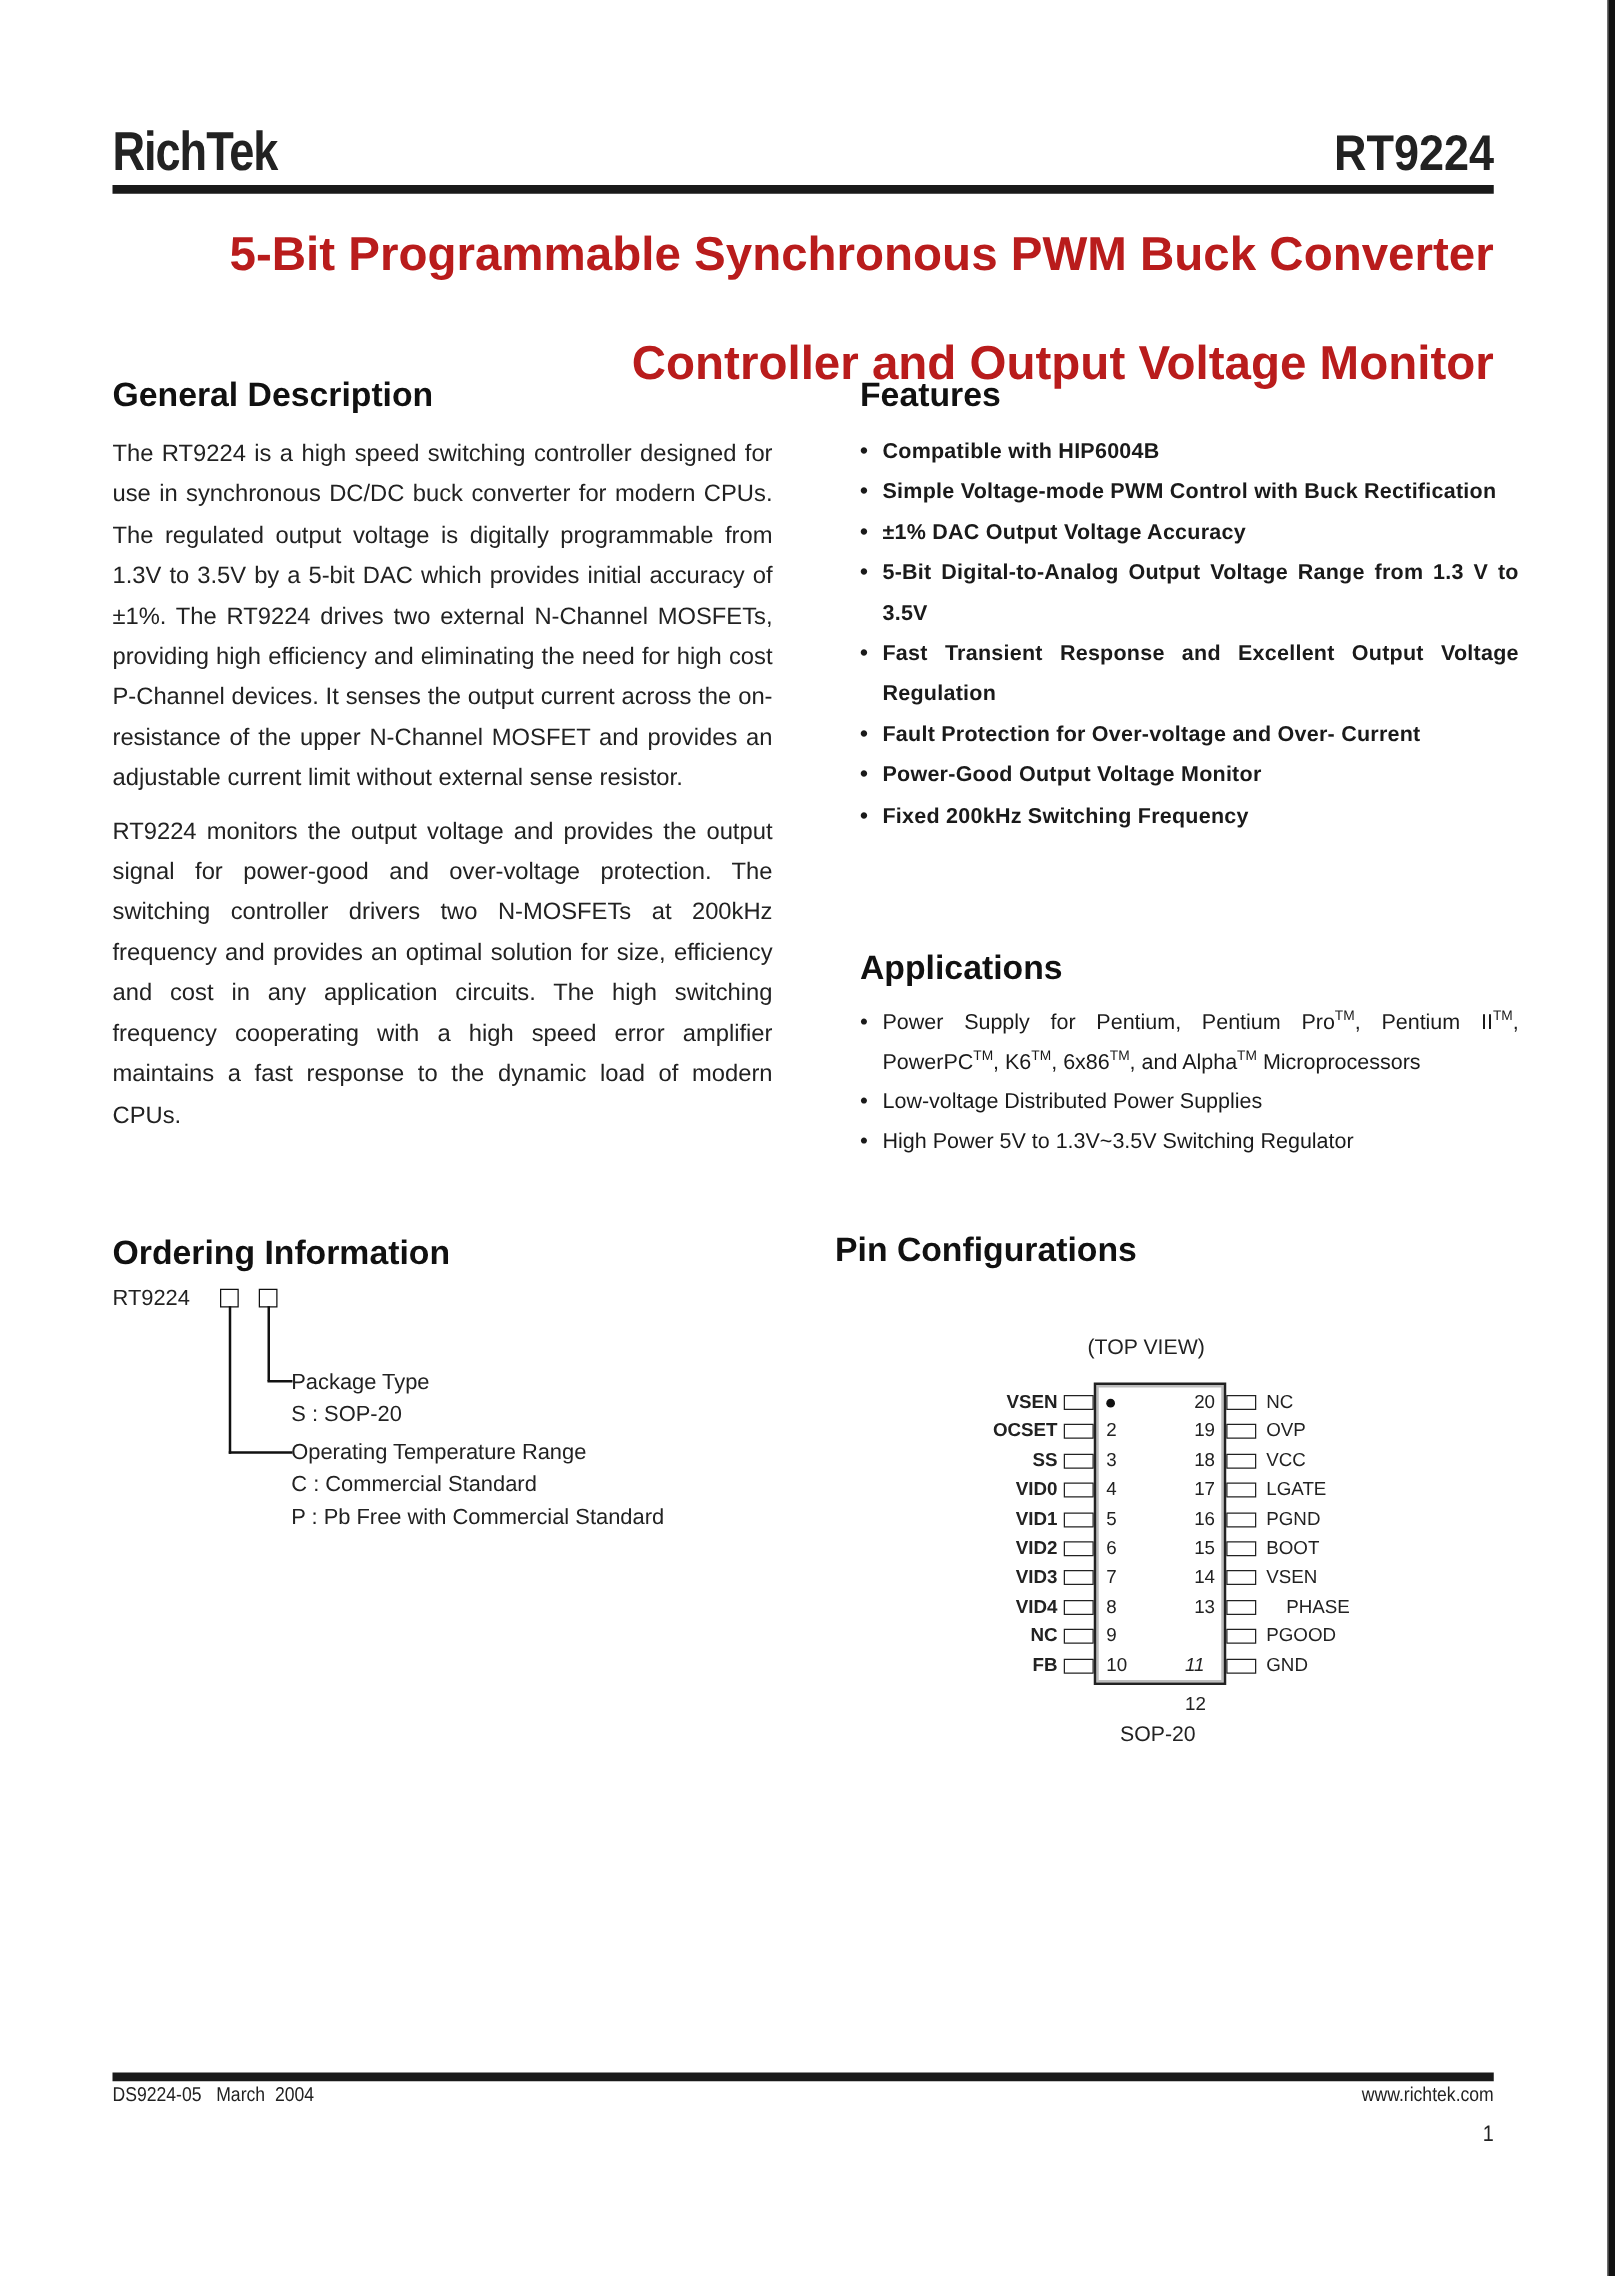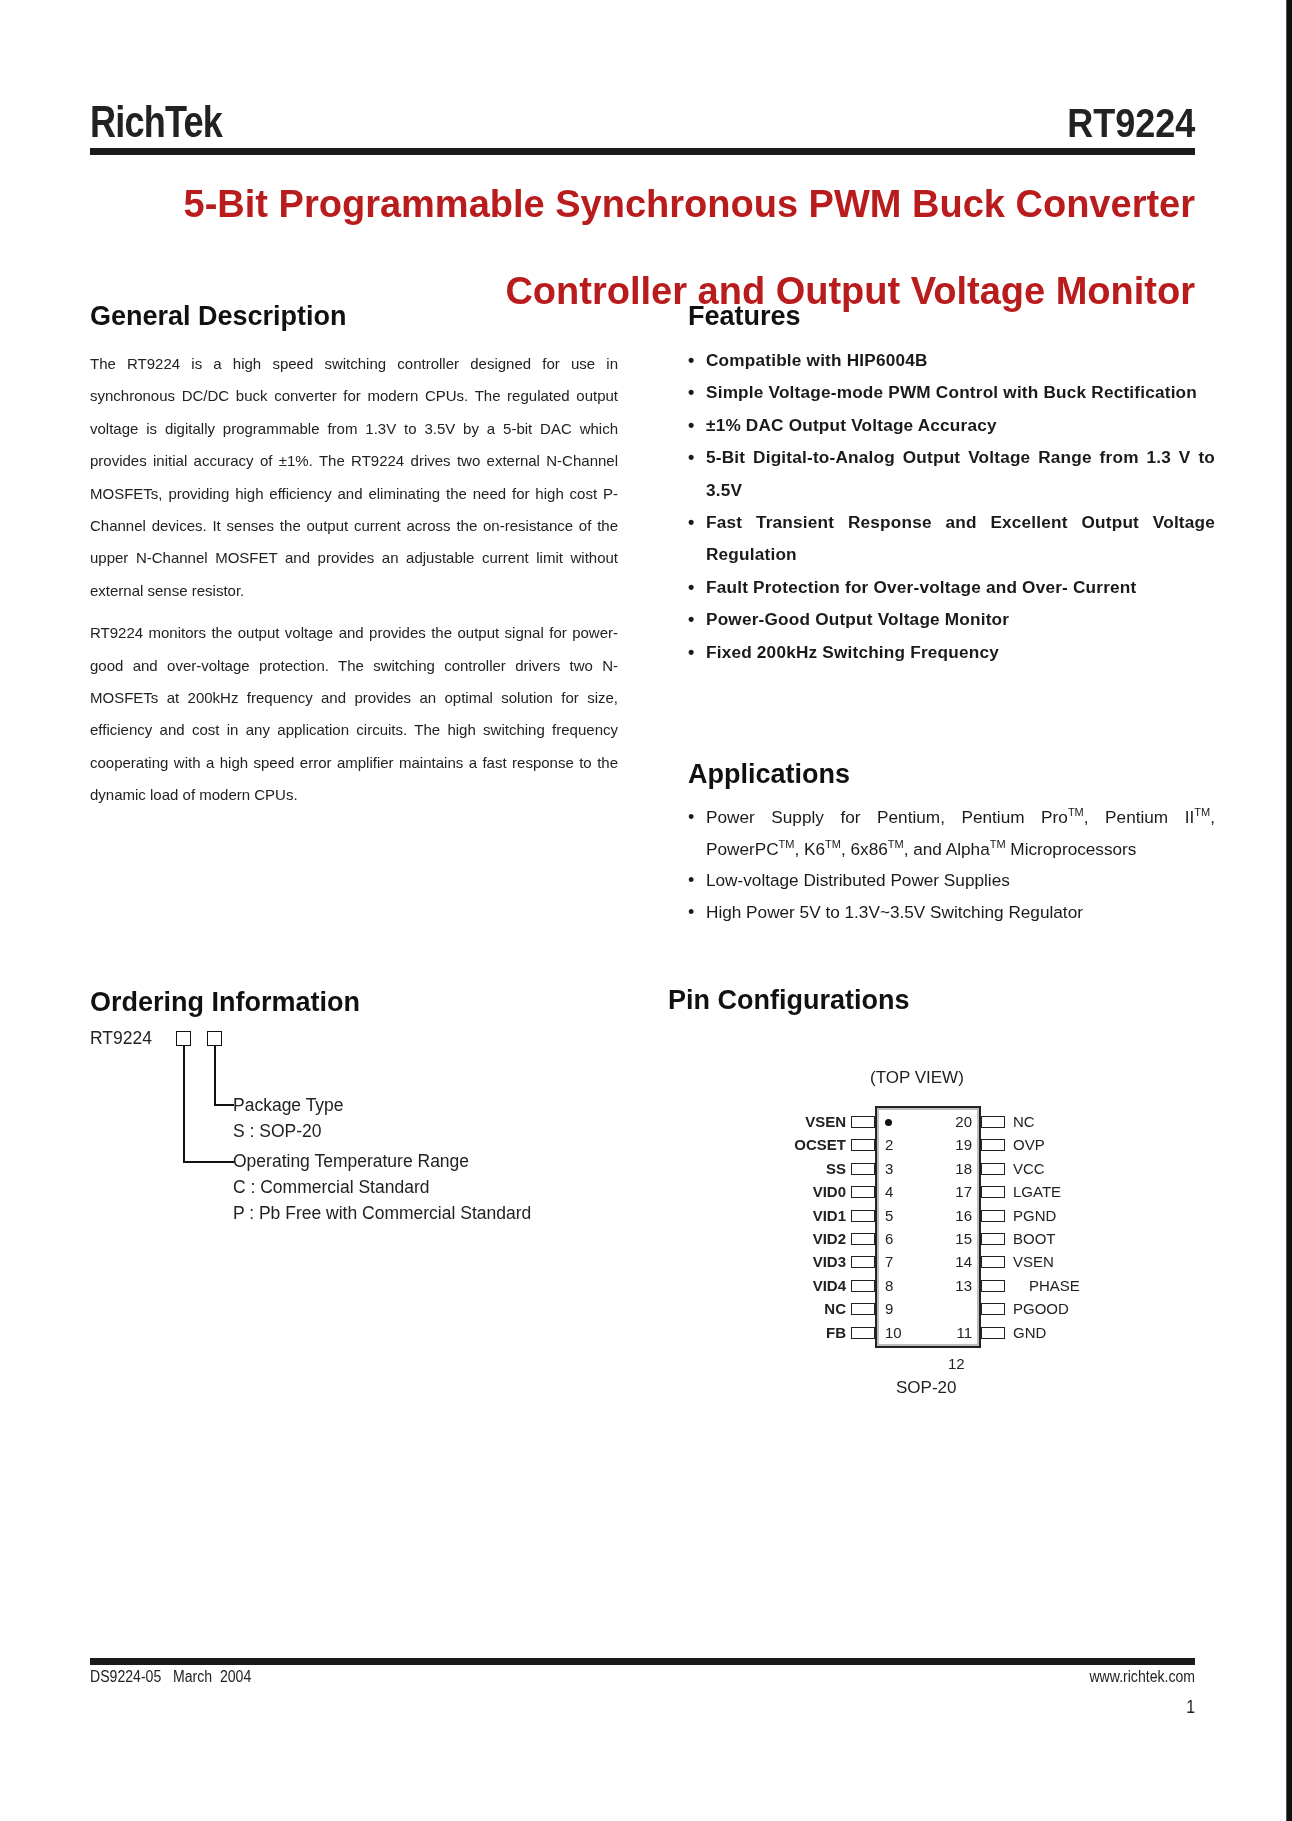--- a/index.html
+++ b/index.html
@@ -17,21 +17,21 @@
   .title { right: 97px; width: 1100px; text-align: right; font-weight: bold; font-size: 38px; color: #b91c1c; line-height: 44px; }
   .title.l1 { top: 182px; }
   .title.l2 { top: 225px; margin-top: 44px; }
 
   
   .h2 { font-weight: bold; font-size: 27px; color: #111; line-height: 32px; }
 
   
   .col-left { left: 90px; width: 528px; }
   .col-right { left: 688px; width: 527px; }
-  .para { font-size: 15px; line-height: 32.4px; text-align: justify; color: #222; margin: 0; }
+  .para { font-size: 19px; line-height: 32.4px; text-align: justify; color: #222; margin: 0; }
   .para + .para { margin-top: 10px; }
 
   ul.bullets { list-style: none; margin: 0; padding: 0; }
   ul.bullets li { position: relative; padding-left: 18px; font-size: 17.2px; line-height: 32.4px; text-align: justify; text-align-last: left; color: #1a1a1a; }
   ul.bullets li::before { content: "\2022"; position: absolute; left: 0; top: 0; font-size: 18px; }
   ul.features li { font-weight: bold; letter-spacing: 0.2px; }
   ul.apps li { font-weight: normal; line-height: 31.5px; }
   sup { font-size: 11px; line-height: 0; }
 
   
@@ -166,20 +166,20 @@
     <div class="abs pin-label" style="left: 1013px; top: 1253.4px;">VSEN</div>
     <div class="abs pin-num" style="left: 948px; width: 24px; text-align: right; top: 1253.4px;">14</div>
     <div class="abs pin-stub" style="left: 981px; top: 1279.8px;"></div>
     <div class="abs pin-label" style="left: 1029px; top: 1276.8px;">PHASE</div>
     <div class="abs pin-num" style="left: 948px; width: 24px; text-align: right; top: 1276.8px;">13</div>
     <div class="abs pin-stub" style="left: 981px; top: 1303.2px;"></div>
     <div class="abs pin-label" style="left: 1013px; top: 1300.2px;">PGOOD</div>
     <div class="abs pin-num" style="left: 948px; width: 24px; text-align: left; top: 1355px;">12</div>
     <div class="abs pin-stub" style="left: 981px; top: 1326.6px;"></div>
     <div class="abs pin-label" style="left: 1013px; top: 1323.6px;">GND</div>
-    <div class="abs pin-num" style="left: 948px; width: 24px; text-align: right; top: 1323.6px;">11</div>
+    <div class="abs pin-num" style="left: 948px; width: 24px; top: 1323.6px; font-style: italic;">11</div>
   </div>
 <div class="abs center-label" style="left:896px; top:1378px;">SOP-20</div>
 
 <div class="abs bottom-rule"></div>
 <div class="abs footer-text" style="left:90px; top:1667px; transform-origin:left top; white-space:pre;">DS9224-05   March  2004</div>
 <div class="abs footer-text" style="right:97px; top:1667px; transform-origin:right top;">www.richtek.com</div>
 <div class="abs footer-text" style="right:97px; top:1697px; transform-origin:right top; font-size:18px;">1</div>
 
 </body></html>

